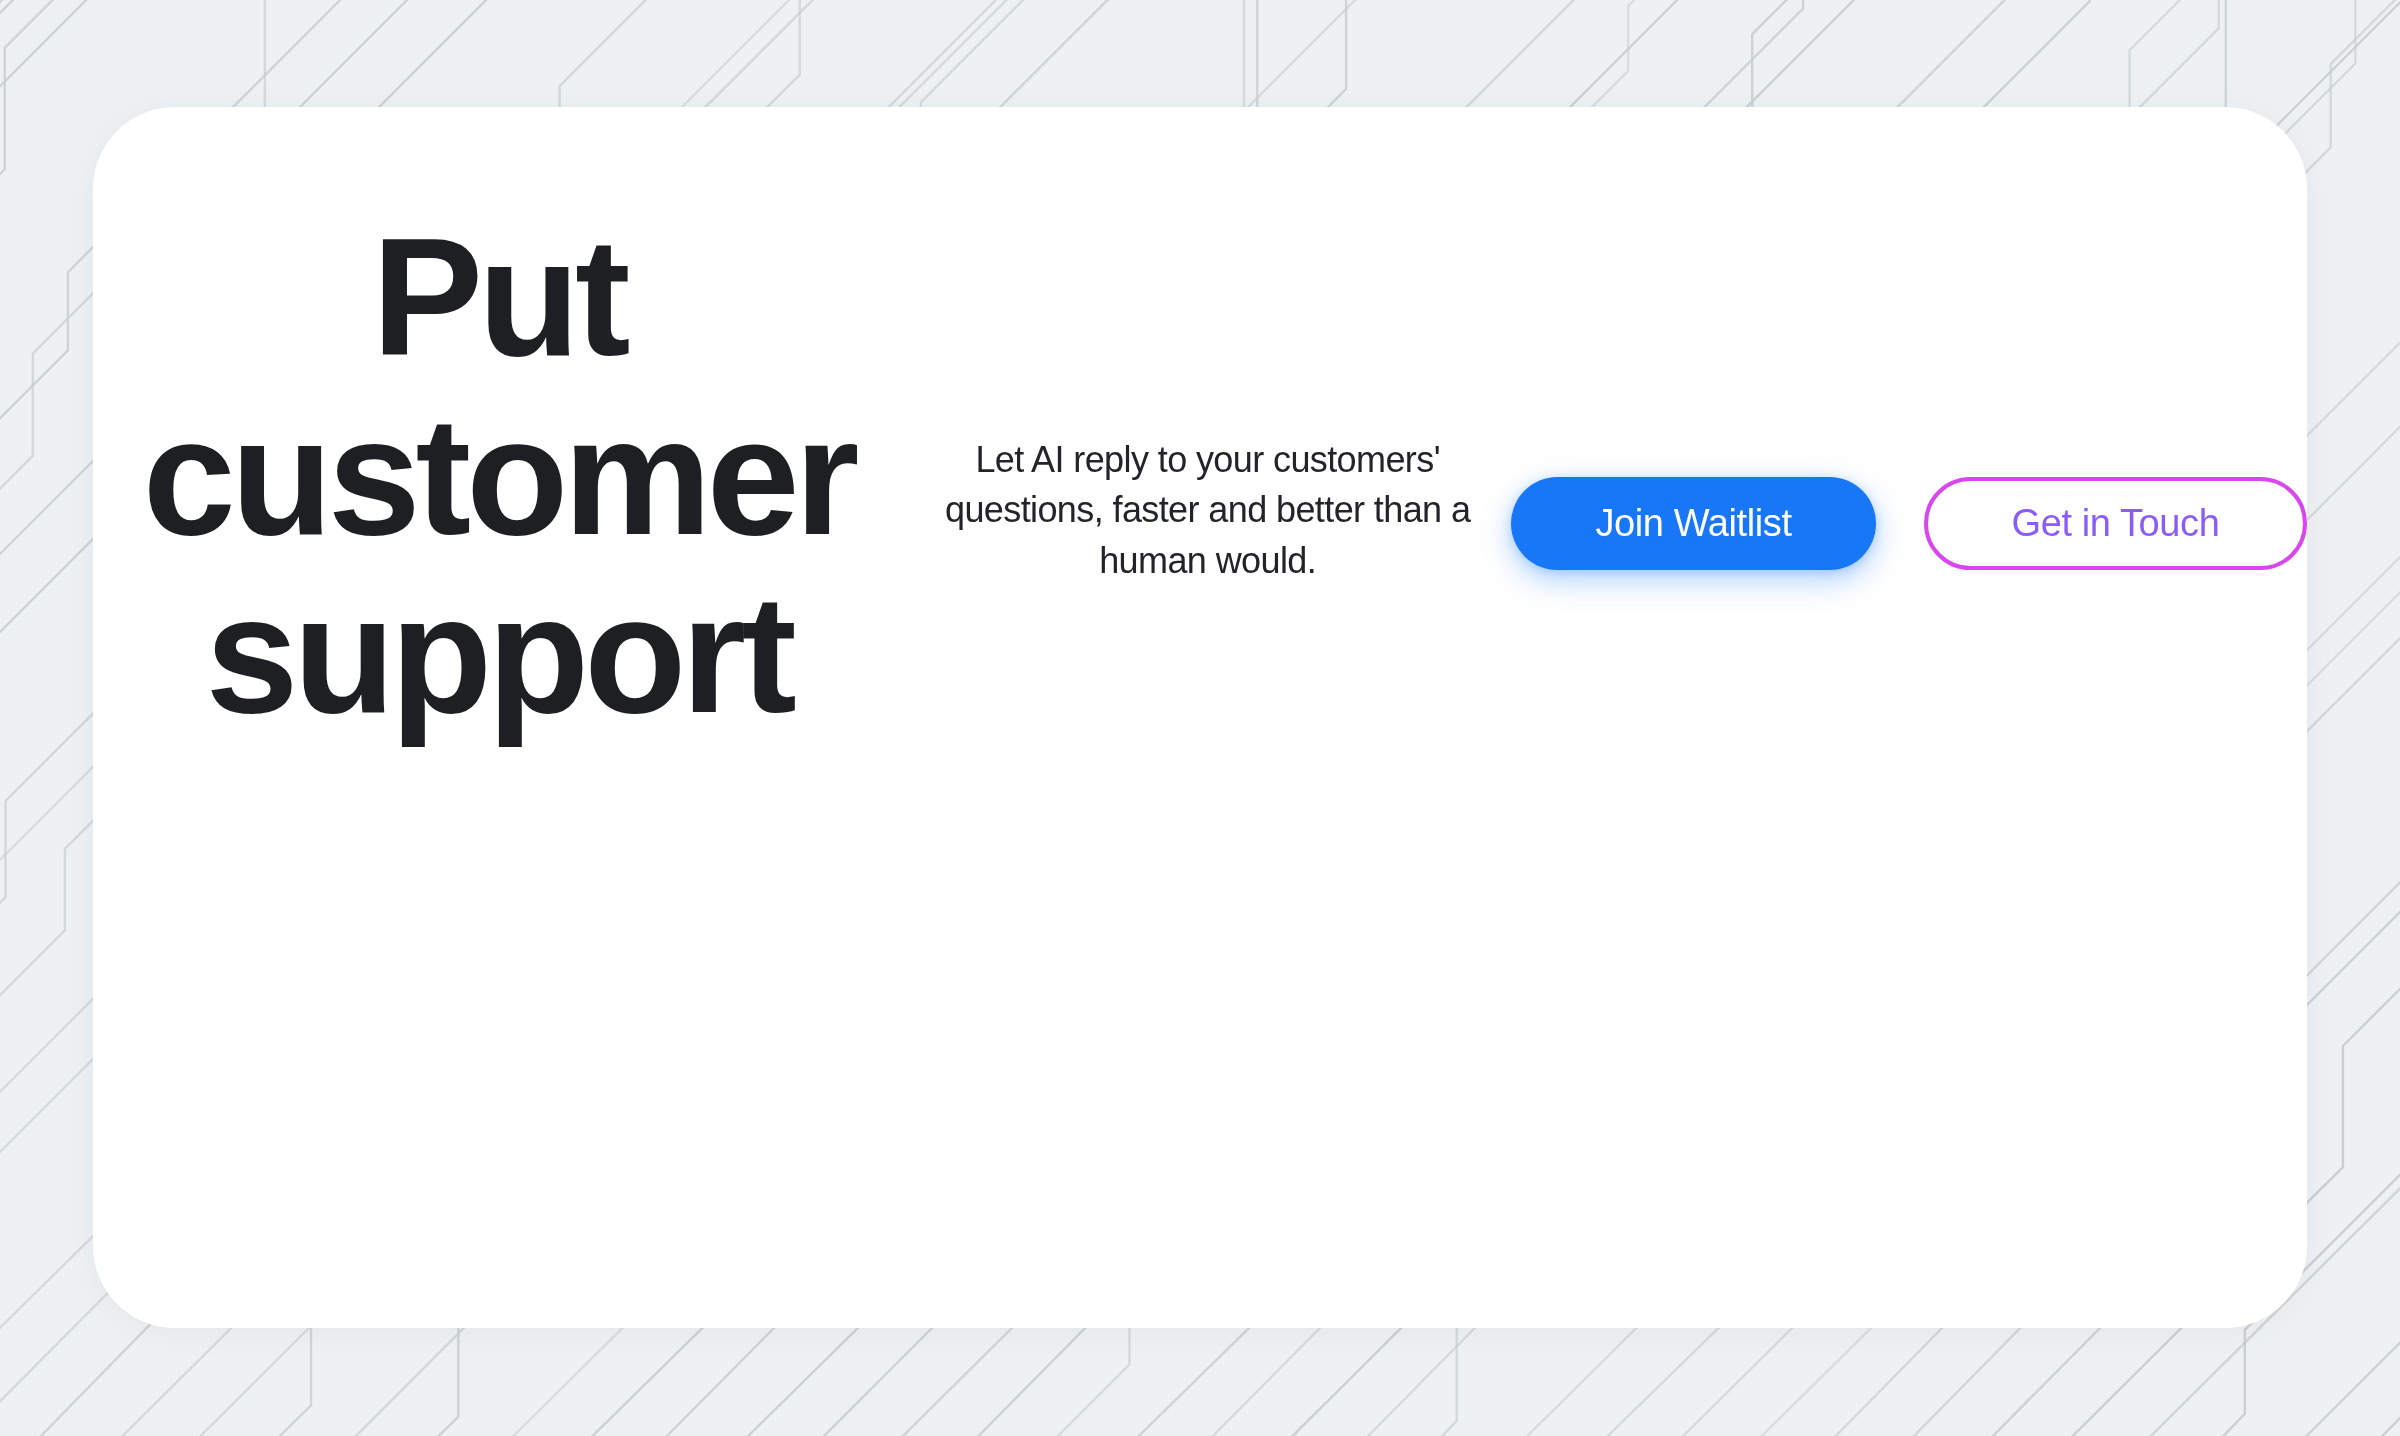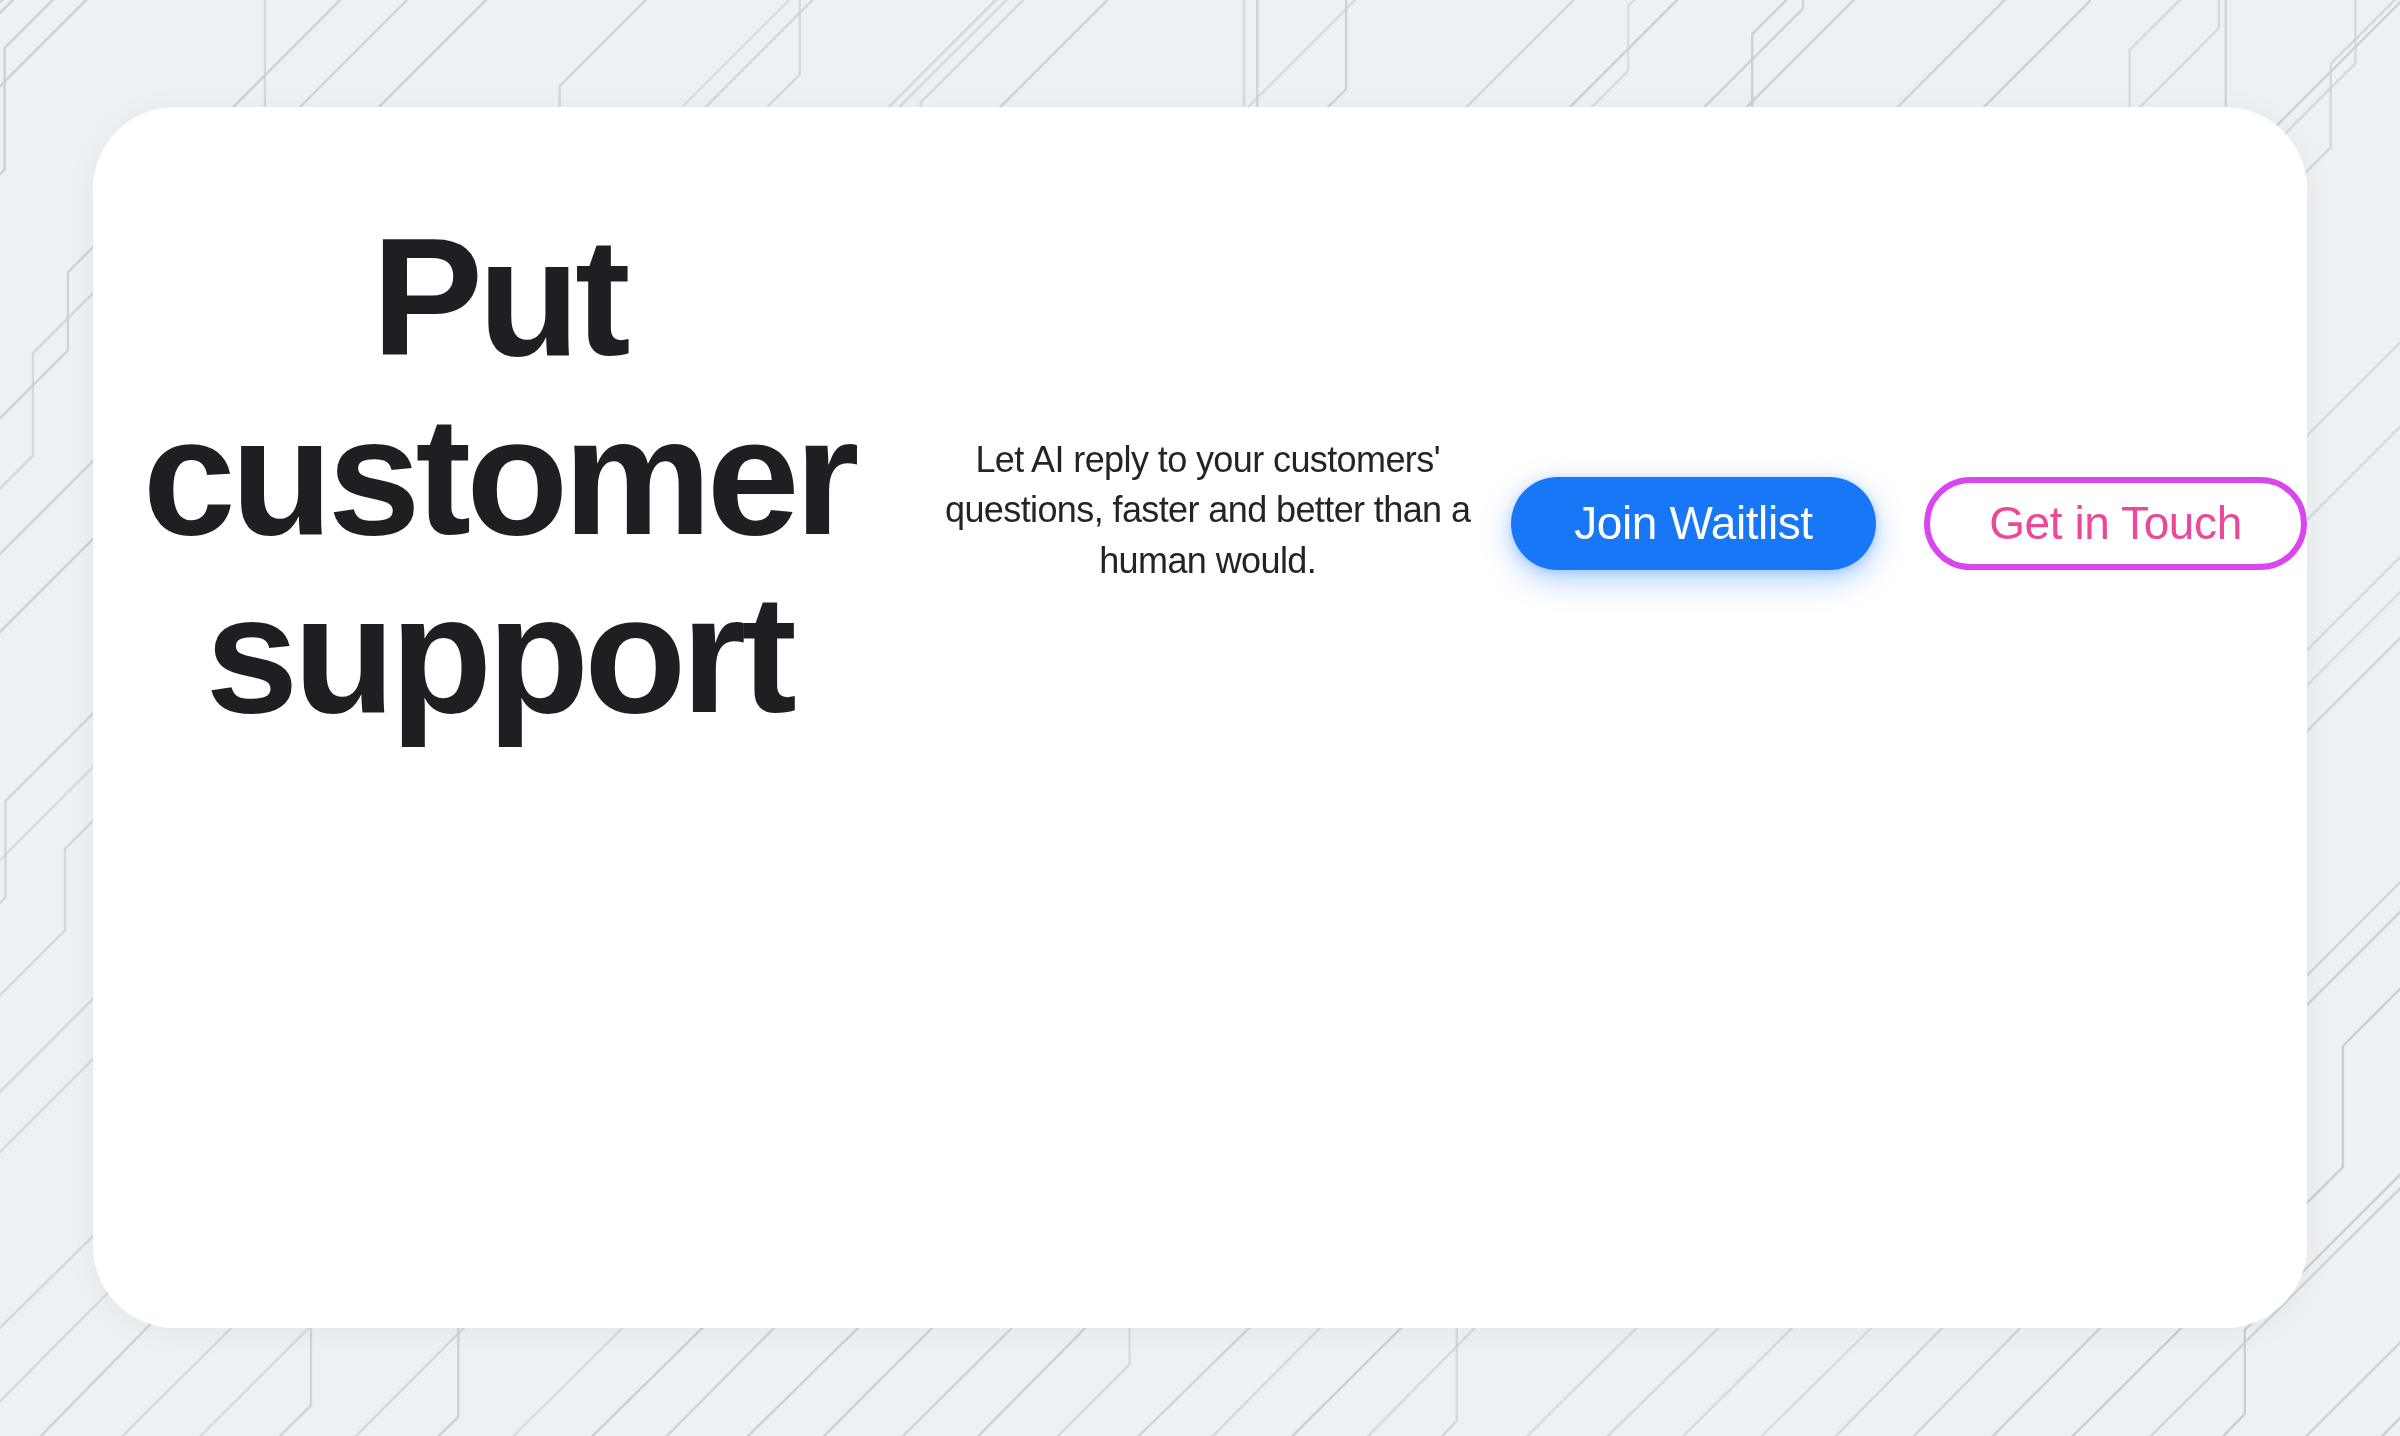--- a/index.html
+++ b/index.html
@@ -85,43 +85,43 @@
     gap: 48px;
   }
 
   .cta-btn {
     height: 93px;
     border-radius: 62px;
     display: inline-flex;
     align-items: center;
     justify-content: center;
     font-family: "Liberation Sans", "DejaVu Sans", sans-serif;
-    font-size: 46px;
+    font-size: 38px;
     font-weight: 400;
     letter-spacing: -0.4px;
     cursor: pointer;
     white-space: nowrap;
     text-decoration: none;
     user-select: none;
   }
 
   #btn-join-waitlist {
     width: 365px;
     background: #1877f7;
     color: #ffffff;
     border: none;
     box-shadow: 0 10px 30px rgba(24, 119, 247, 0.34),
                 0 2px 10px rgba(24, 119, 247, 0.22);
   }
 
   #btn-get-in-touch {
     width: 383px;
     background: #ffffff;
-    color: #ec4899;
-    border: 6px solid #d946ef;
+    color: #8b5cf6;
+    border: 4px solid #d946ef;
   }
 </style>
 </head>
 <body>
 
 <svg id="bg-pattern" viewBox="0 0 2400 1436" xmlns="http://www.w3.org/2000/svg" aria-hidden="true">
   <rect x="0" y="0" width="2400" height="1436" fill="#eef1f3"></rect>
   <g id="pattern-lines" stroke="#c7cccf" stroke-width="2.4" fill="none" stroke-linecap="round" stroke-linejoin="round" opacity="0.92">
       <path d="M -1500 1576 L -999.9 1078.6 L -999.9 903.6 L -459.6 363.3 L -459.6 295.6 L -230.5 66.5 L -230.5 -89.1 L 122.0 -441.6" opacity="0.72"></path>
       <path d="M -1422 1576 L -1023.8 1178.6 L -1023.8 1016.6 L -550.3 543.1 L -550.3 419.8 L -358.3 227.9 L -358.3 167.3 L 145.8 -336.9" opacity="0.69"></path>

